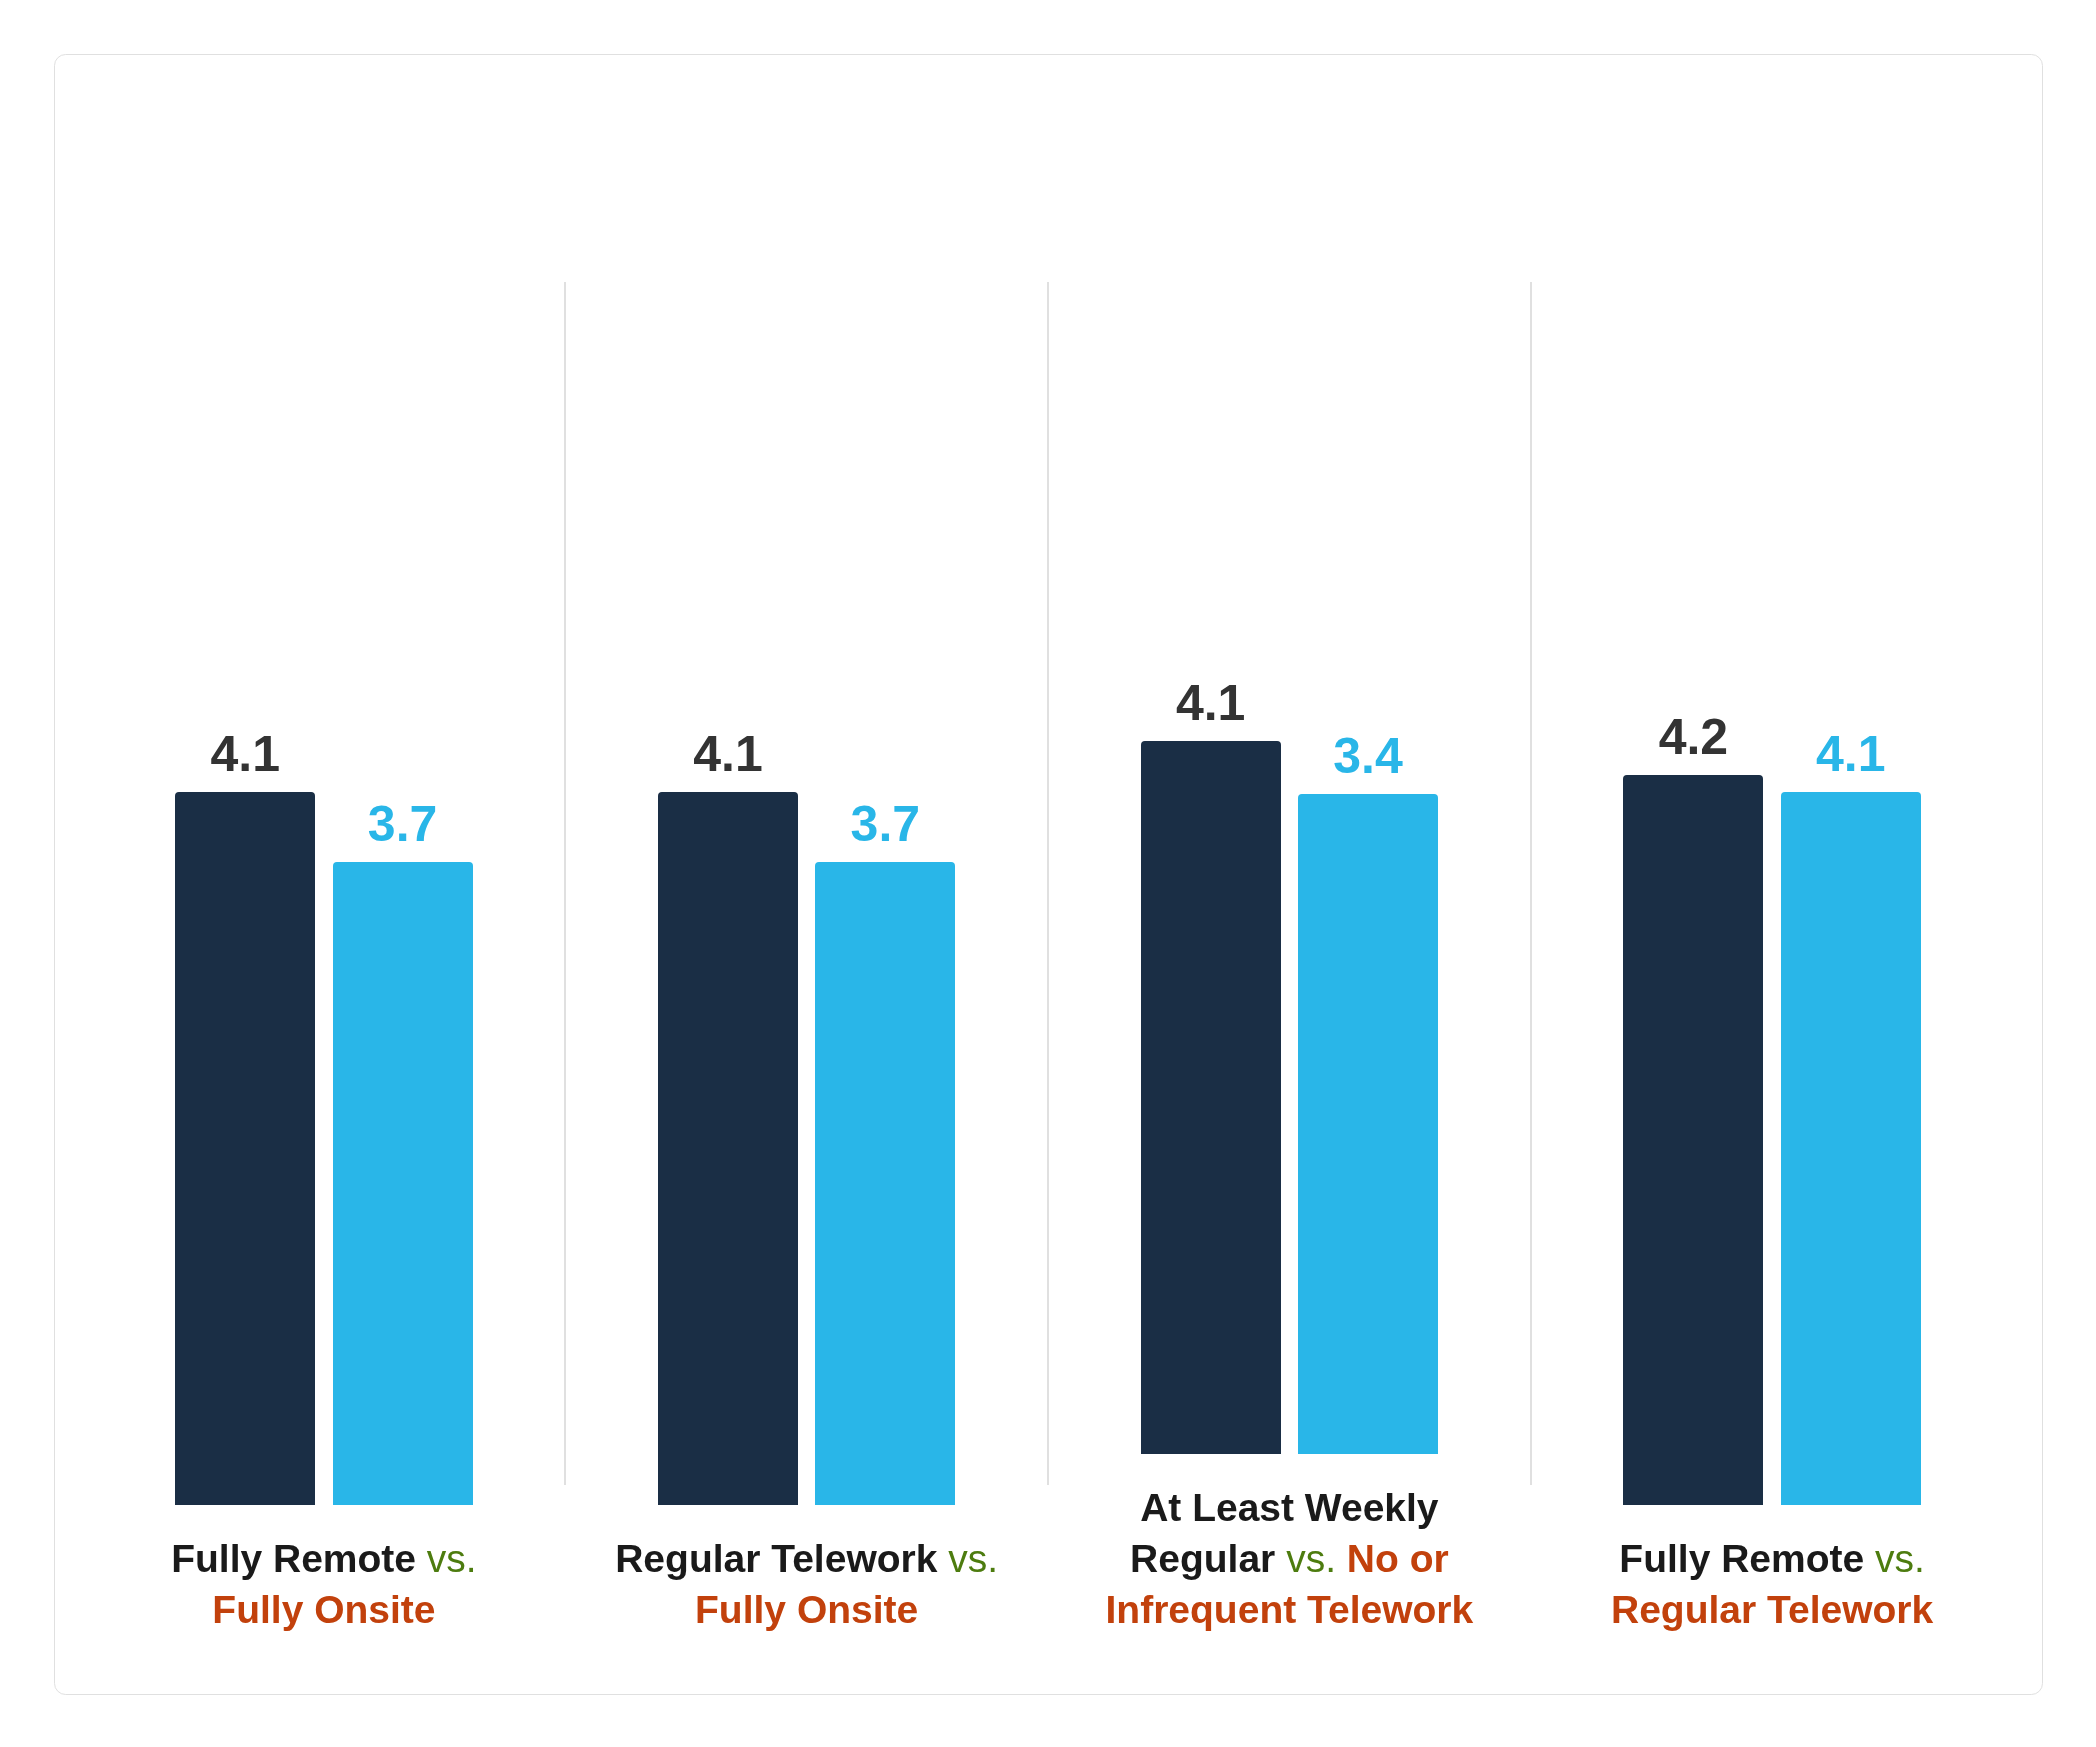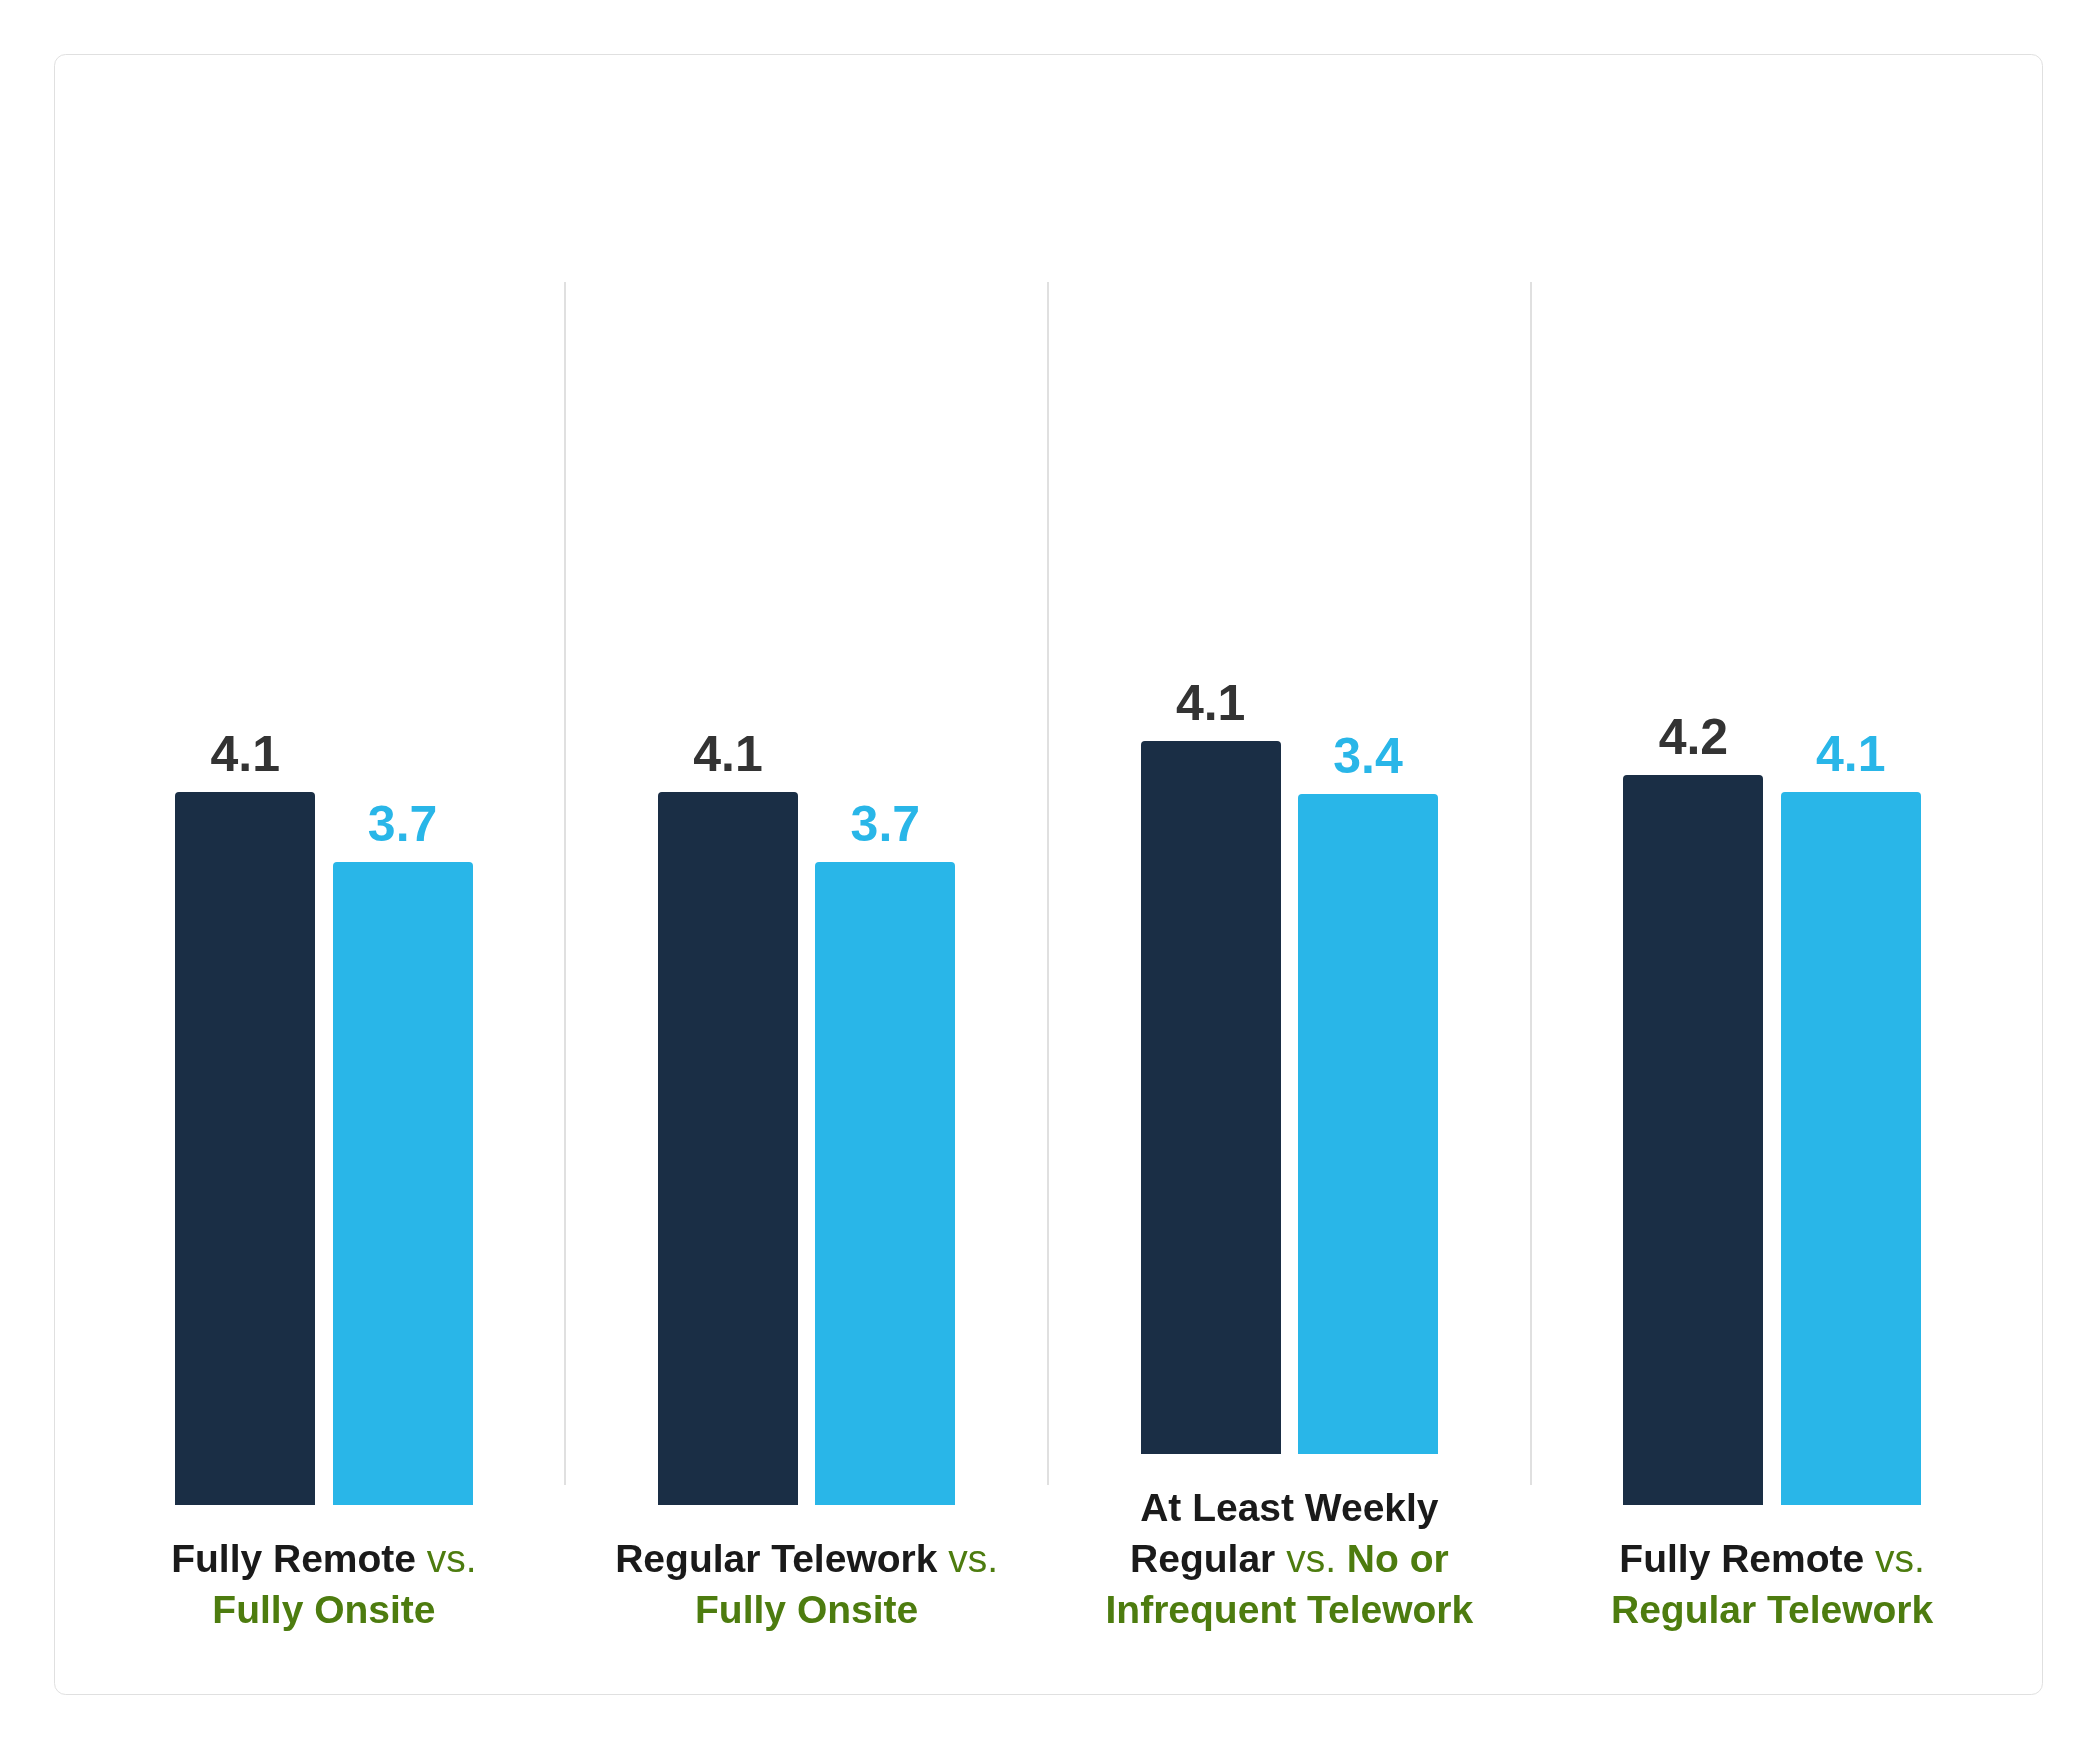--- a/index.html
+++ b/index.html
@@ -94,21 +94,21 @@
       color: #1a1a1a;
     }
 
     .label-dark {
       font-weight: 700;
       color: #1a1a1a;
     }
 
     .label-light {
       font-weight: 700;
-      color: #4d7c0f;
+      color: #c2410c;
     }
 
     .label-vs {
       font-weight: 400;
       color: #4d7c0f;
     }
 
     .divider {
       width: 1.9px;
       background: #e0e0e0;

